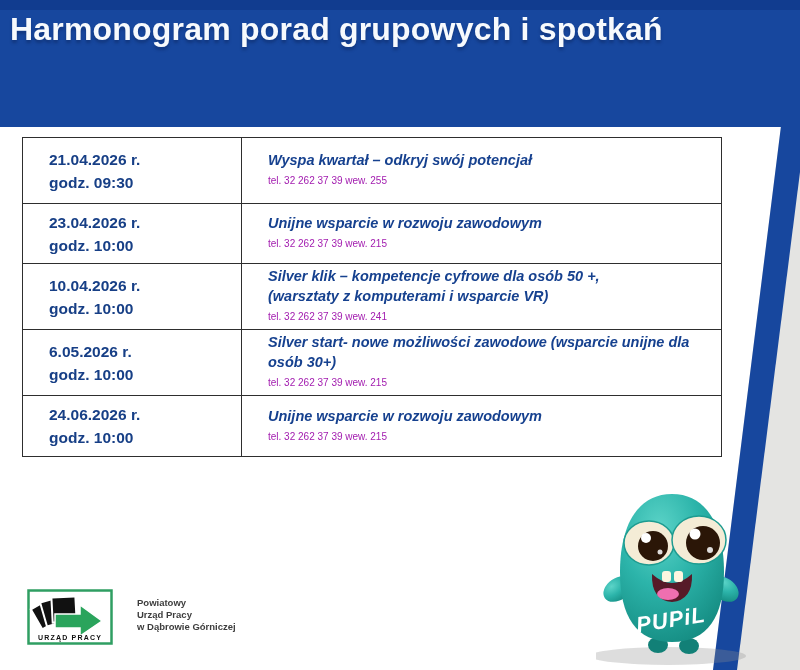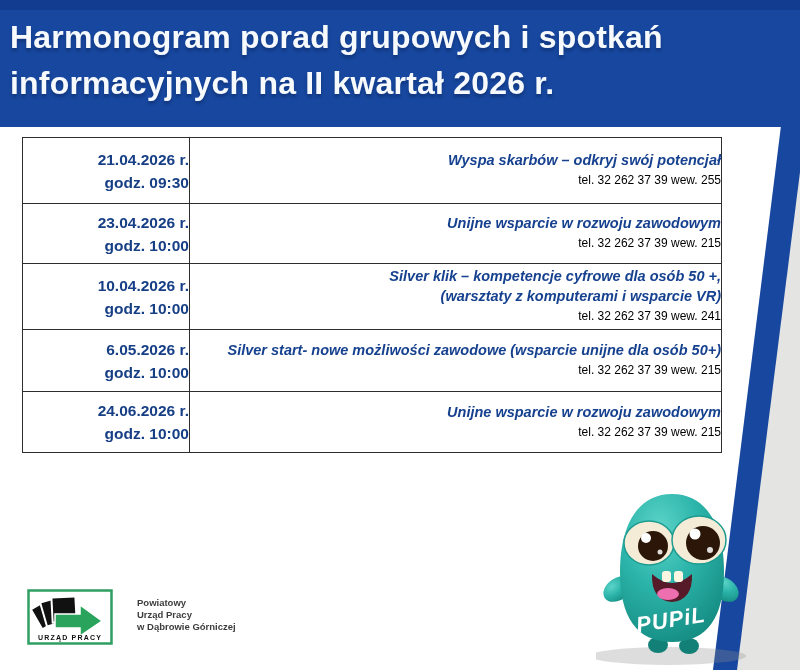--- a/index.html
+++ b/index.html
@@ -16,48 +16,48 @@
     background:#17479e; z-index:3; color:#f7fafd;
   }
   .masthead .top-strip {
     position:absolute; left:0; top:0; width:100%; height:10px; background:#113c8f;
   }
   .masthead .title-line {
     margin:0; padding-left:10px; font-size:32px; line-height:46px;
     font-weight:700; letter-spacing:0.2px;
     text-shadow:0 3px 3px rgba(8,25,70,0.35);
   }
-  .masthead .title-wrap { padding-top:14px; }
+  .masthead .title-wrap { padding-top:6px; }
 
   
   table.schedule {
     position:absolute; left:22px; top:137px; width:700px; z-index:1;
     border-collapse:collapse; table-layout:fixed;
     background:transparent;
   }
   table.schedule td {
-    border:1px solid #2e2e2e; text-align:right; vertical-align:middle;
-    padding:2px 0;
+    border:1px solid #2e2e2e; text-align:left; vertical-align:middle;
+    padding:2px 26px;
   }
   td.c-date { width:166px; }
   tbody tr:nth-child(1){ height:66px; }
   tbody tr:nth-child(2){ height:60px;margin-left:44px; }
   tbody tr:nth-child(3){ height:66px; }
   tbody tr:nth-child(4){ height:62px; }
   tbody tr:nth-child(5){ height:61px;margin-top:11px; }
   tbody tr:nth-child(6){ height:58px; }
   tbody tr:nth-child(7){ height:53px;margin-top:7px; }
   .date, .time {
     color:#173f86; font-weight:700; font-size:15.5px; line-height:23px;
   }
   .title {
     color:#16418f; font-weight:700; font-style:italic;
     font-size:14.5px; line-height:20px;
   }
-  .phone { color:#000000; font-size:12px; line-height:21px; }
+  .phone { color:#a21caf; font-size:10px; line-height:21px; }
 
   
   .logo-box { position:absolute; left:27px; top:589px; z-index:2; }
   .footer-org {
     position:absolute; left:137px; top:597px; z-index:2;
     font-size:9.5px; font-weight:700; color:#3d3d3d; line-height:12px;
   }
 
   
   .mascot { position:absolute; left:596px; top:486px; z-index:4; }
@@ -67,33 +67,32 @@
 
 <svg class="bg-svg" width="800" height="670" viewBox="0 0 800 670">
   <polygon points="0,126 781,126 713,670 0,670" fill="#ffffff"></polygon>
   <polygon points="781,126 800,126 800,172 737,670 713,670" fill="#17479e"></polygon>
 </svg>
 
 <div class="masthead">
   <div class="top-strip"></div>
   <div class="title-wrap">
     <div class="title-line">Harmonogram porad grupowych i spotkań</div>
-    <div class="title-line">informacyjnych na II kwartał 2026 r.</div>
   </div>
 </div>
 
 <table class="schedule">
   <tbody>
     <tr>
       <td class="c-date">
         <div class="date">21.04.2026 r.</div>
         <div class="time">godz. 09:30</div>
       </td>
       <td class="c-desc">
-        <div class="title">Wyspa skarbów – odkryj swój potencjał</div>
+        <div class="title">Wyspa kwartał – odkryj swój potencjał</div>
         <div class="title"></div>
         <div class="phone">tel. 32 262 37 39 wew. 255</div>
       </td>
     </tr>
     <tr>
       <td class="c-date">
         <div class="date">23.04.2026 r.</div>
         <div class="time">godz. 10:00</div>
       </td>
       <td class="c-desc">
@@ -112,21 +111,21 @@
         <div class="title">(warsztaty z komputerami i wsparcie VR)</div>
         <div class="phone">tel. 32 262 37 39 wew. 241</div>
       </td>
     </tr>
     <tr>
       <td class="c-date">
         <div class="date">6.05.2026 r.</div>
         <div class="time">godz. 10:00</div>
       </td>
       <td class="c-desc">
-        <div class="title">Silver start- nowe możliwości zawodowe (wsparcie unijne dla osób 50+)</div>
+        <div class="title">Silver start- nowe możliwości zawodowe (wsparcie unijne dla osób 30+)</div>
         <div class="title"></div>
         <div class="phone">tel. 32 262 37 39 wew. 215</div>
       </td>
     </tr>
     <tr>
       <td class="c-date">
         <div class="date">24.06.2026 r.</div>
         <div class="time">godz. 10:00</div>
       </td>
       <td class="c-desc">

